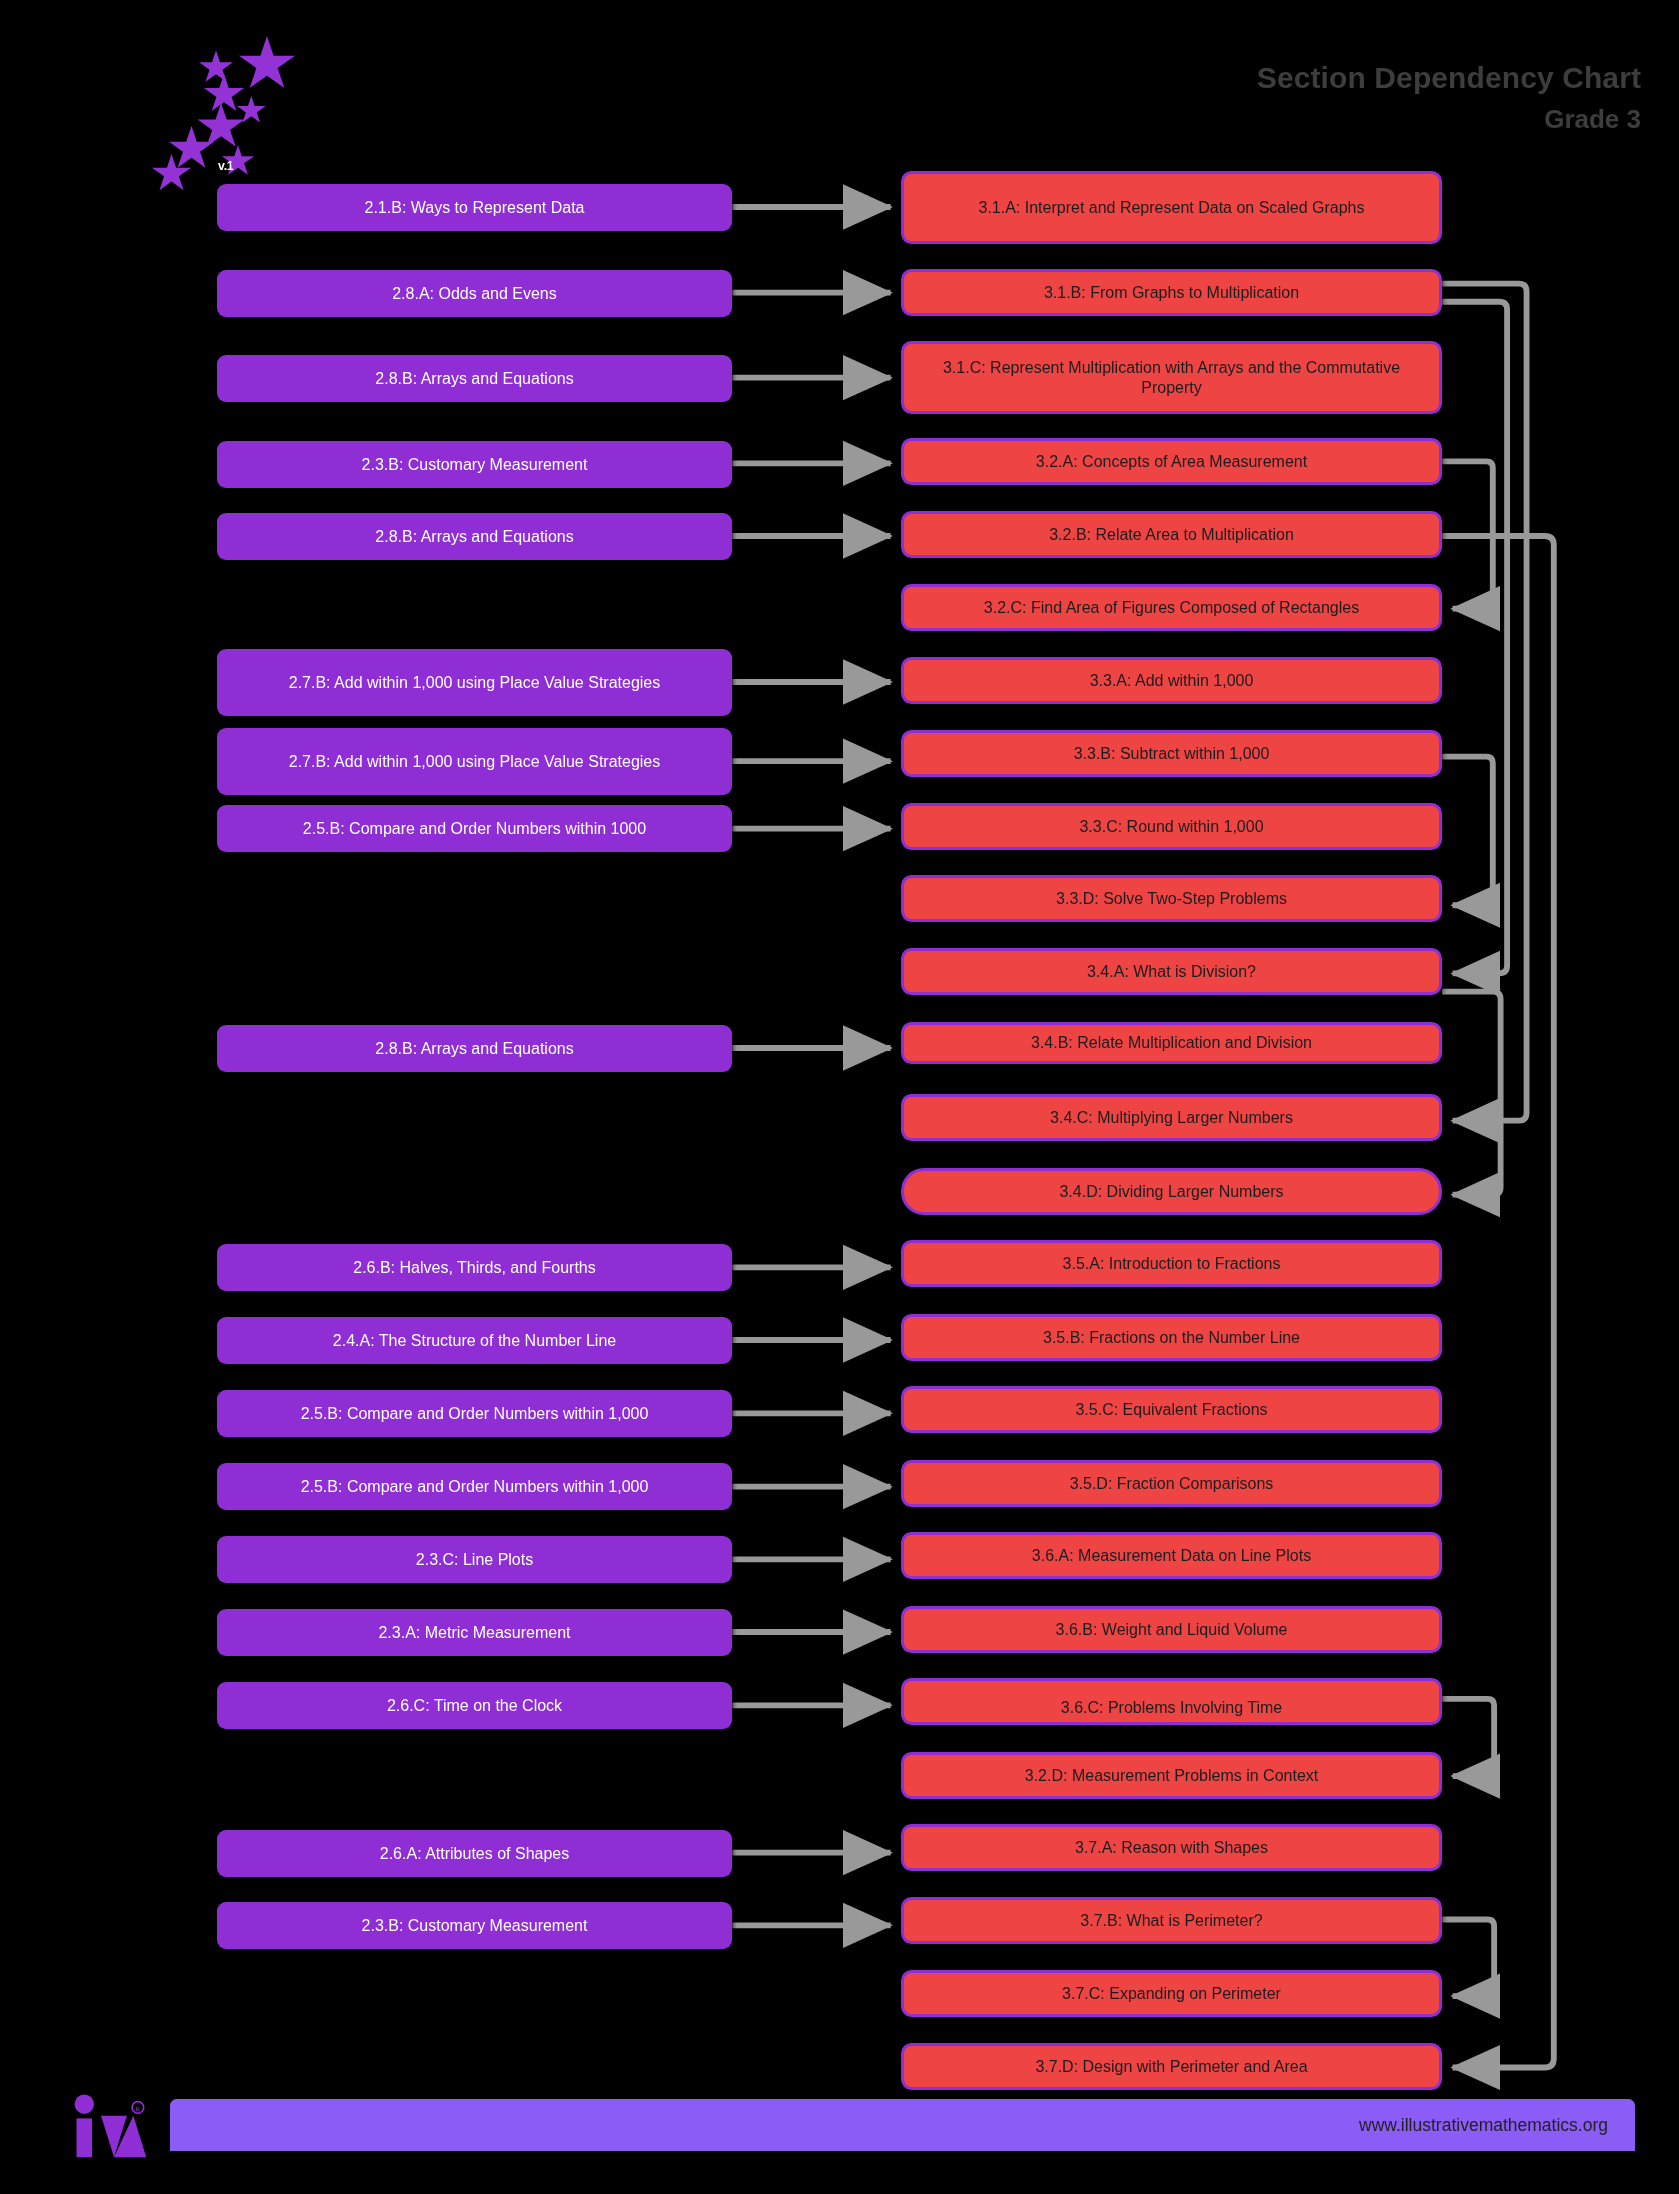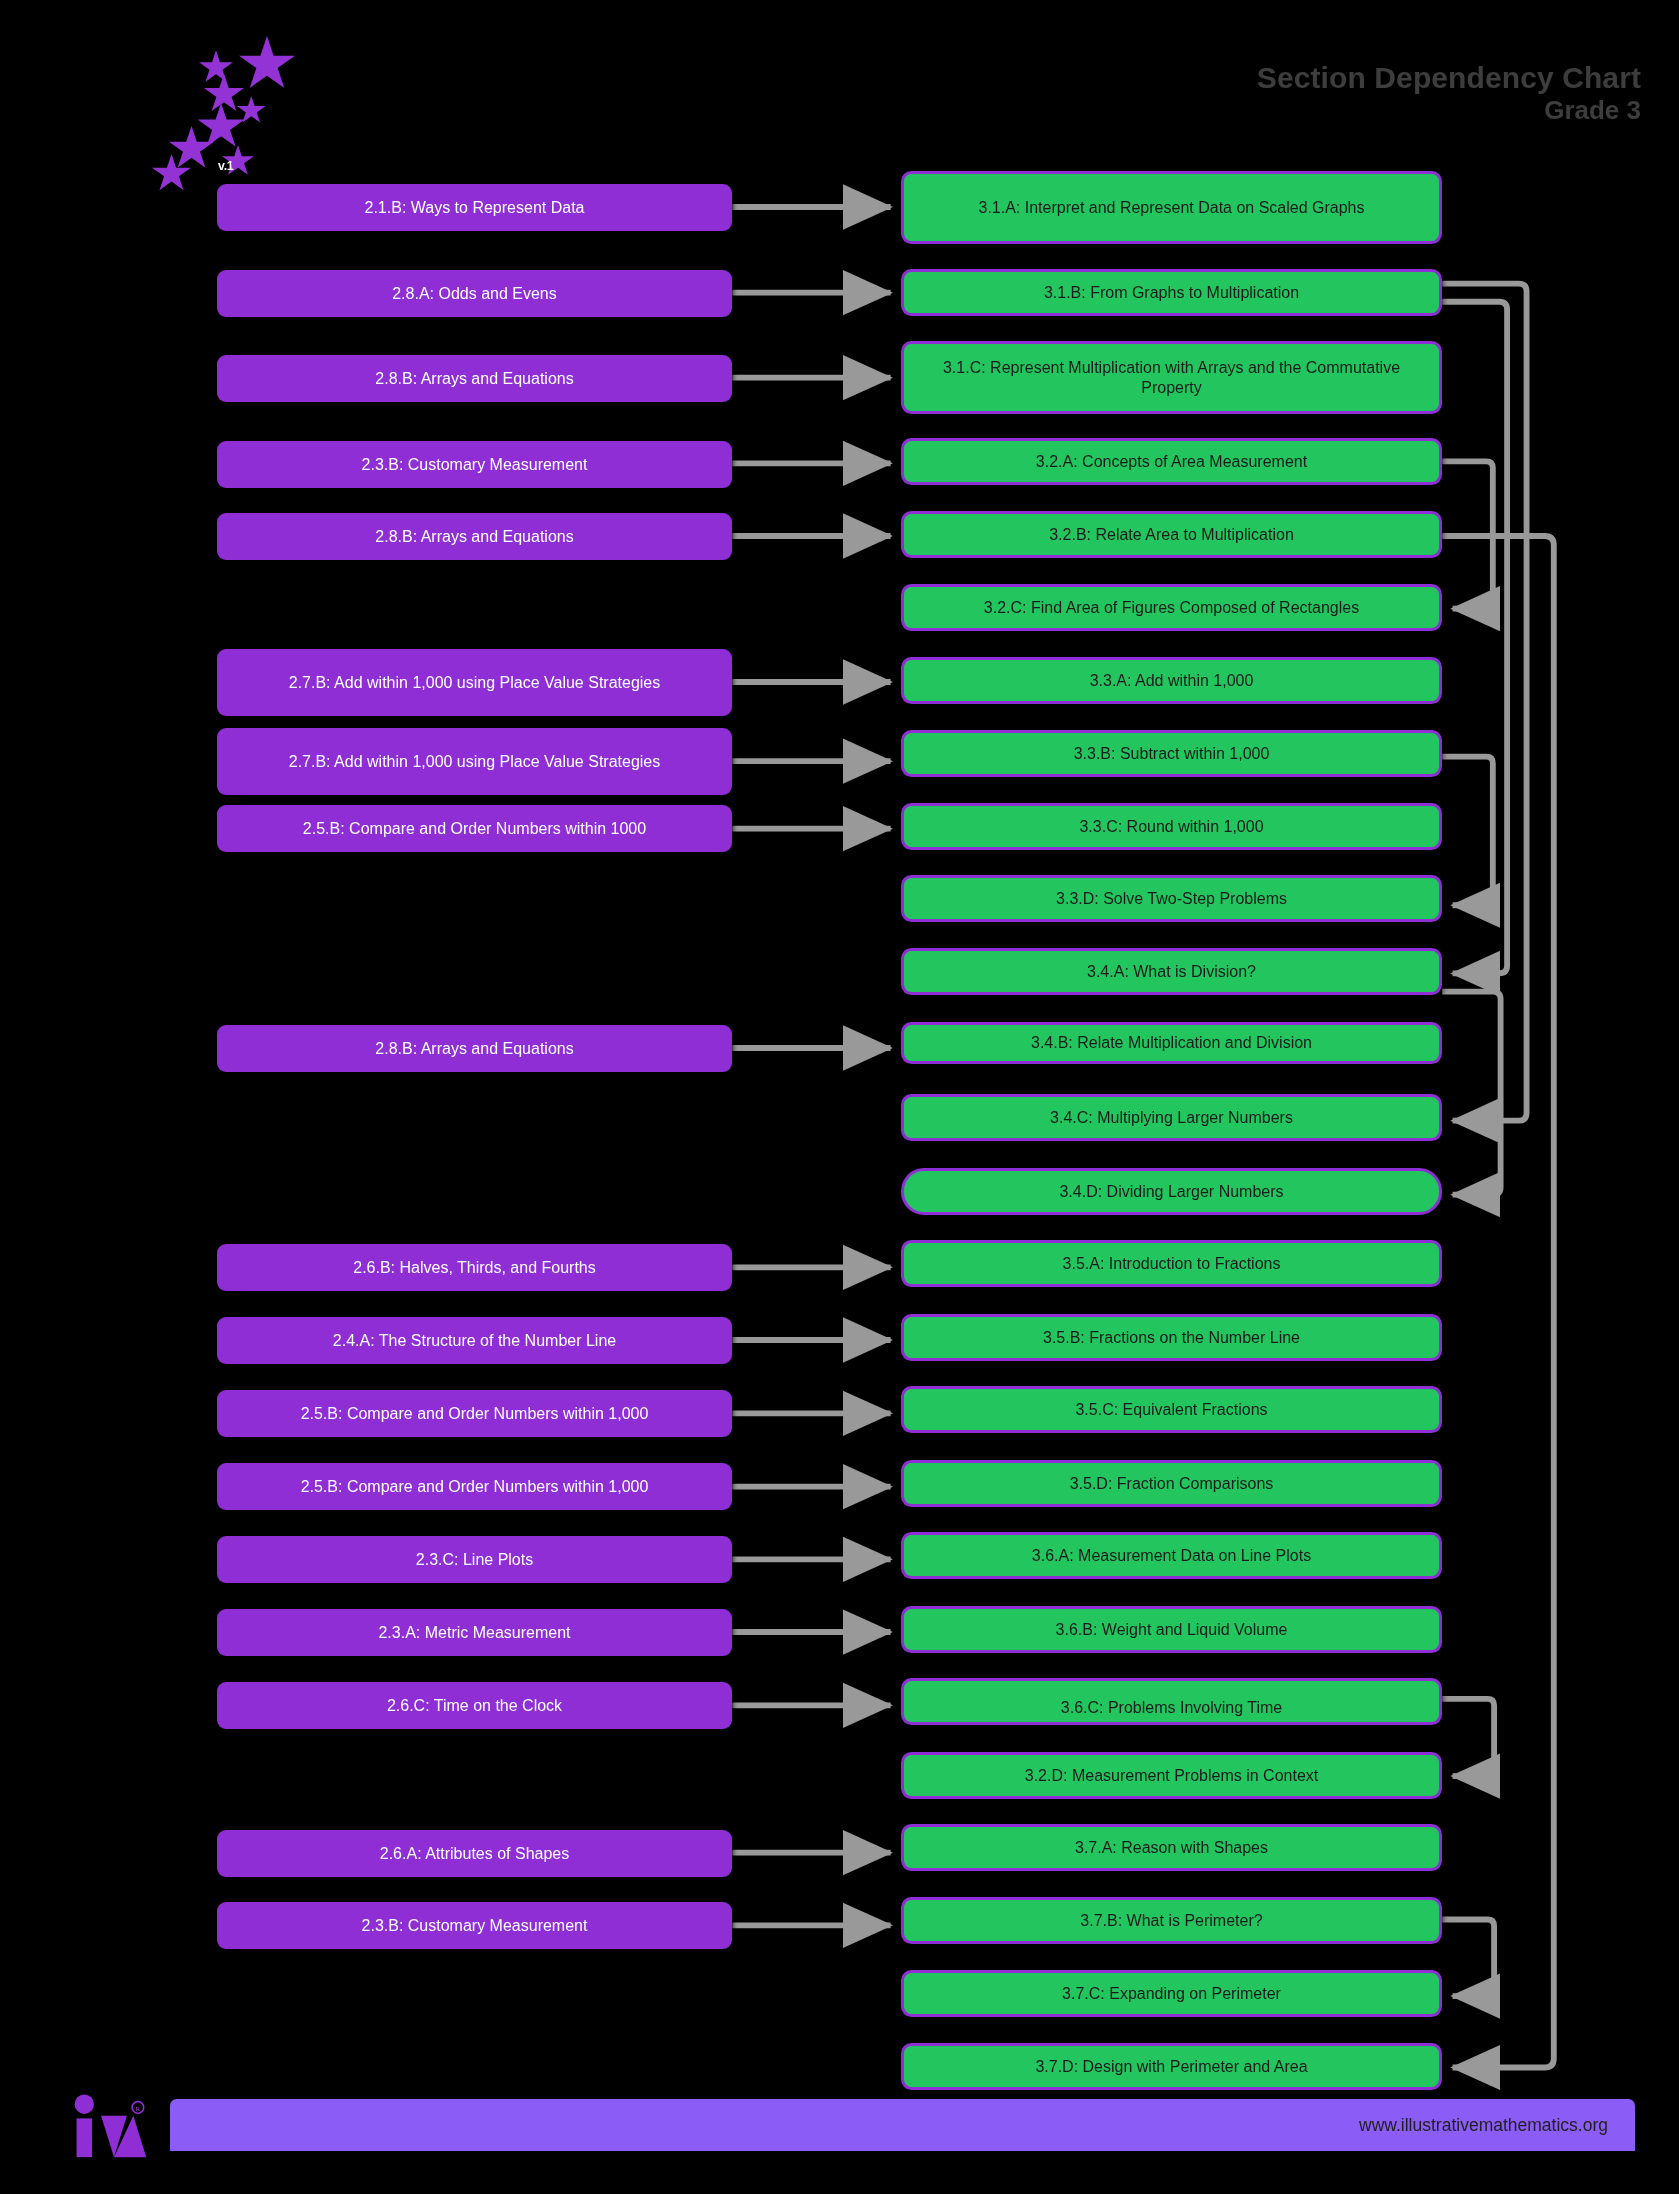--- a/index.html
+++ b/index.html
@@ -28,21 +28,21 @@
   #chart-title {
     font-size: 30px;
     font-weight: bold;
     color: #3d3d3d;
     letter-spacing: 0.1px;
   }
   #chart-subtitle {
     font-size: 26px;
     font-weight: bold;
     color: #3d3d3d;
-    margin-top: 2px;
+    margin-top: 11px;
   }
 
   
   #star-cluster {
     position: absolute;
     left: 182px;
     top: 36px;
     width: 143px;
     height: 149px;
   }
@@ -73,21 +73,21 @@
     line-height: 1.25;
   }
   .node-prereq {
     background: #8f2ed4;
     color: #ffffff;
     border-radius: 9px;
     font-size: 16px;
     box-shadow: 1.9px 2.6px 3.9px rgba(0,0,0,0.55);
   }
   .node-section {
-    background: #22c55e;
+    background: #ef4444;
     color: #1c1c1c;
     border: 3.9px solid #8f2ed4;
     border-radius: 10.4px;
     font-size: 16px;
     box-shadow: 1.9px 3.2px 4.5px rgba(0,0,0,0.5);
   }
 
   
   #connectors {
     position: absolute;

